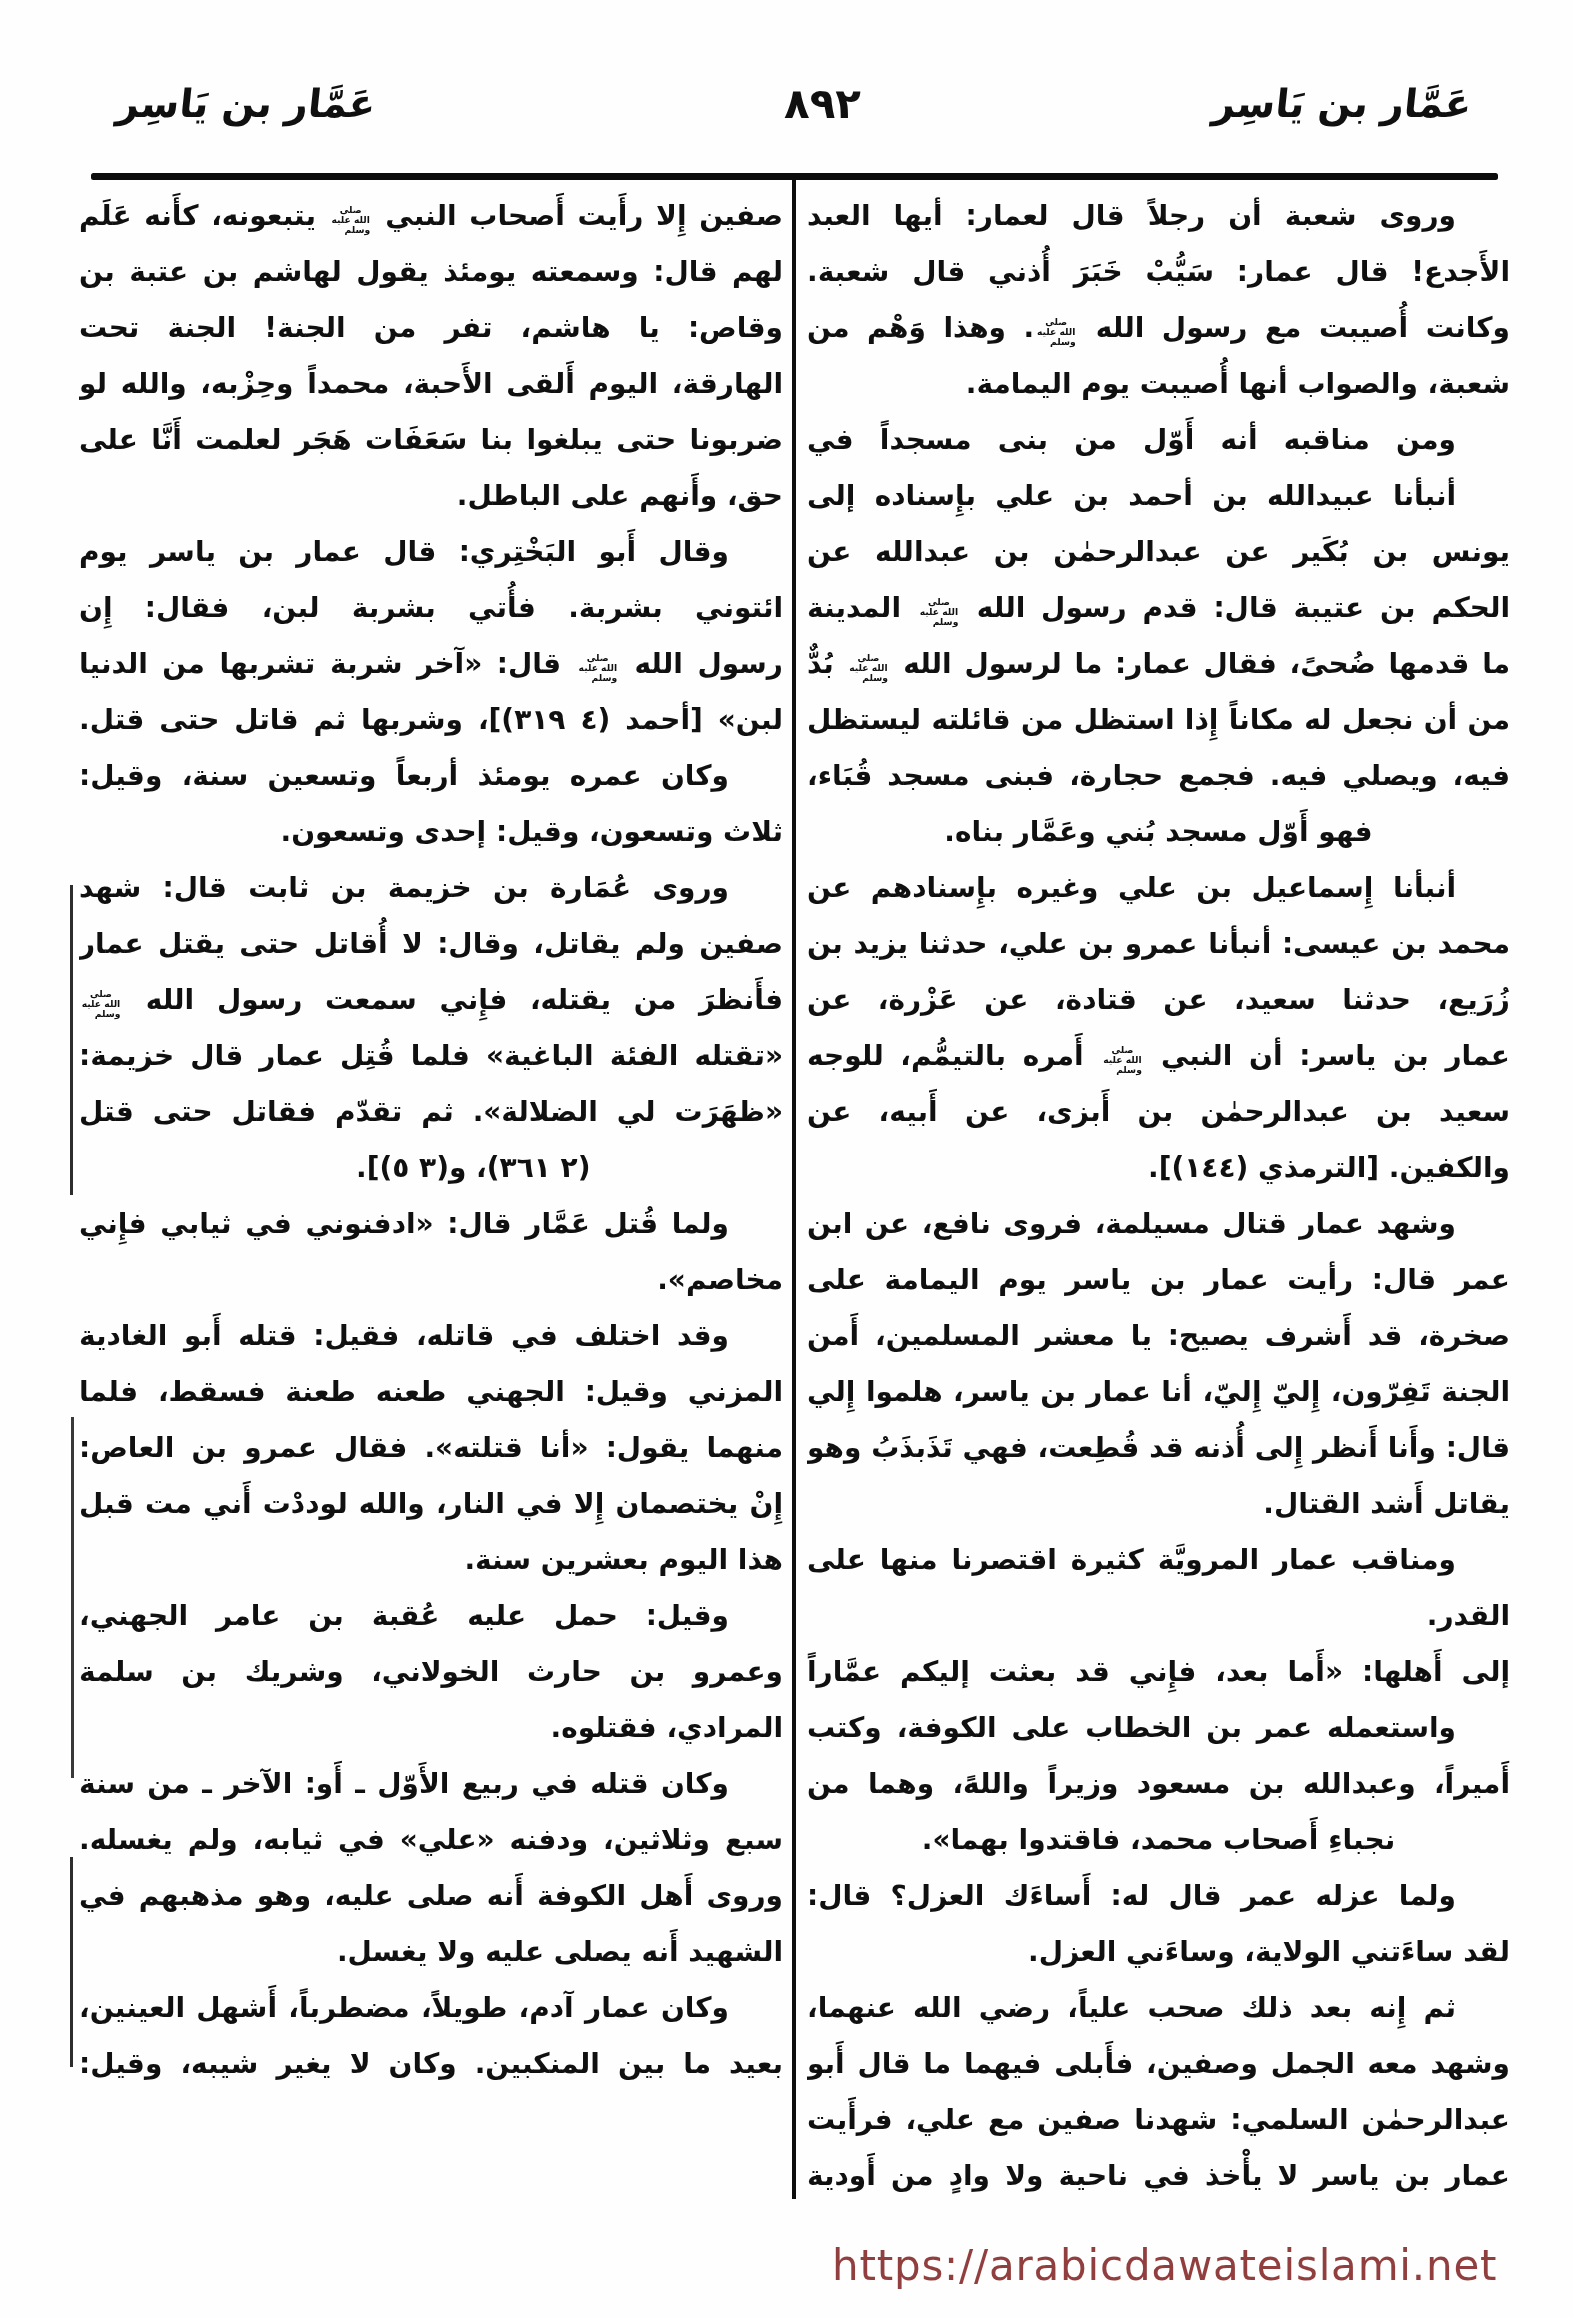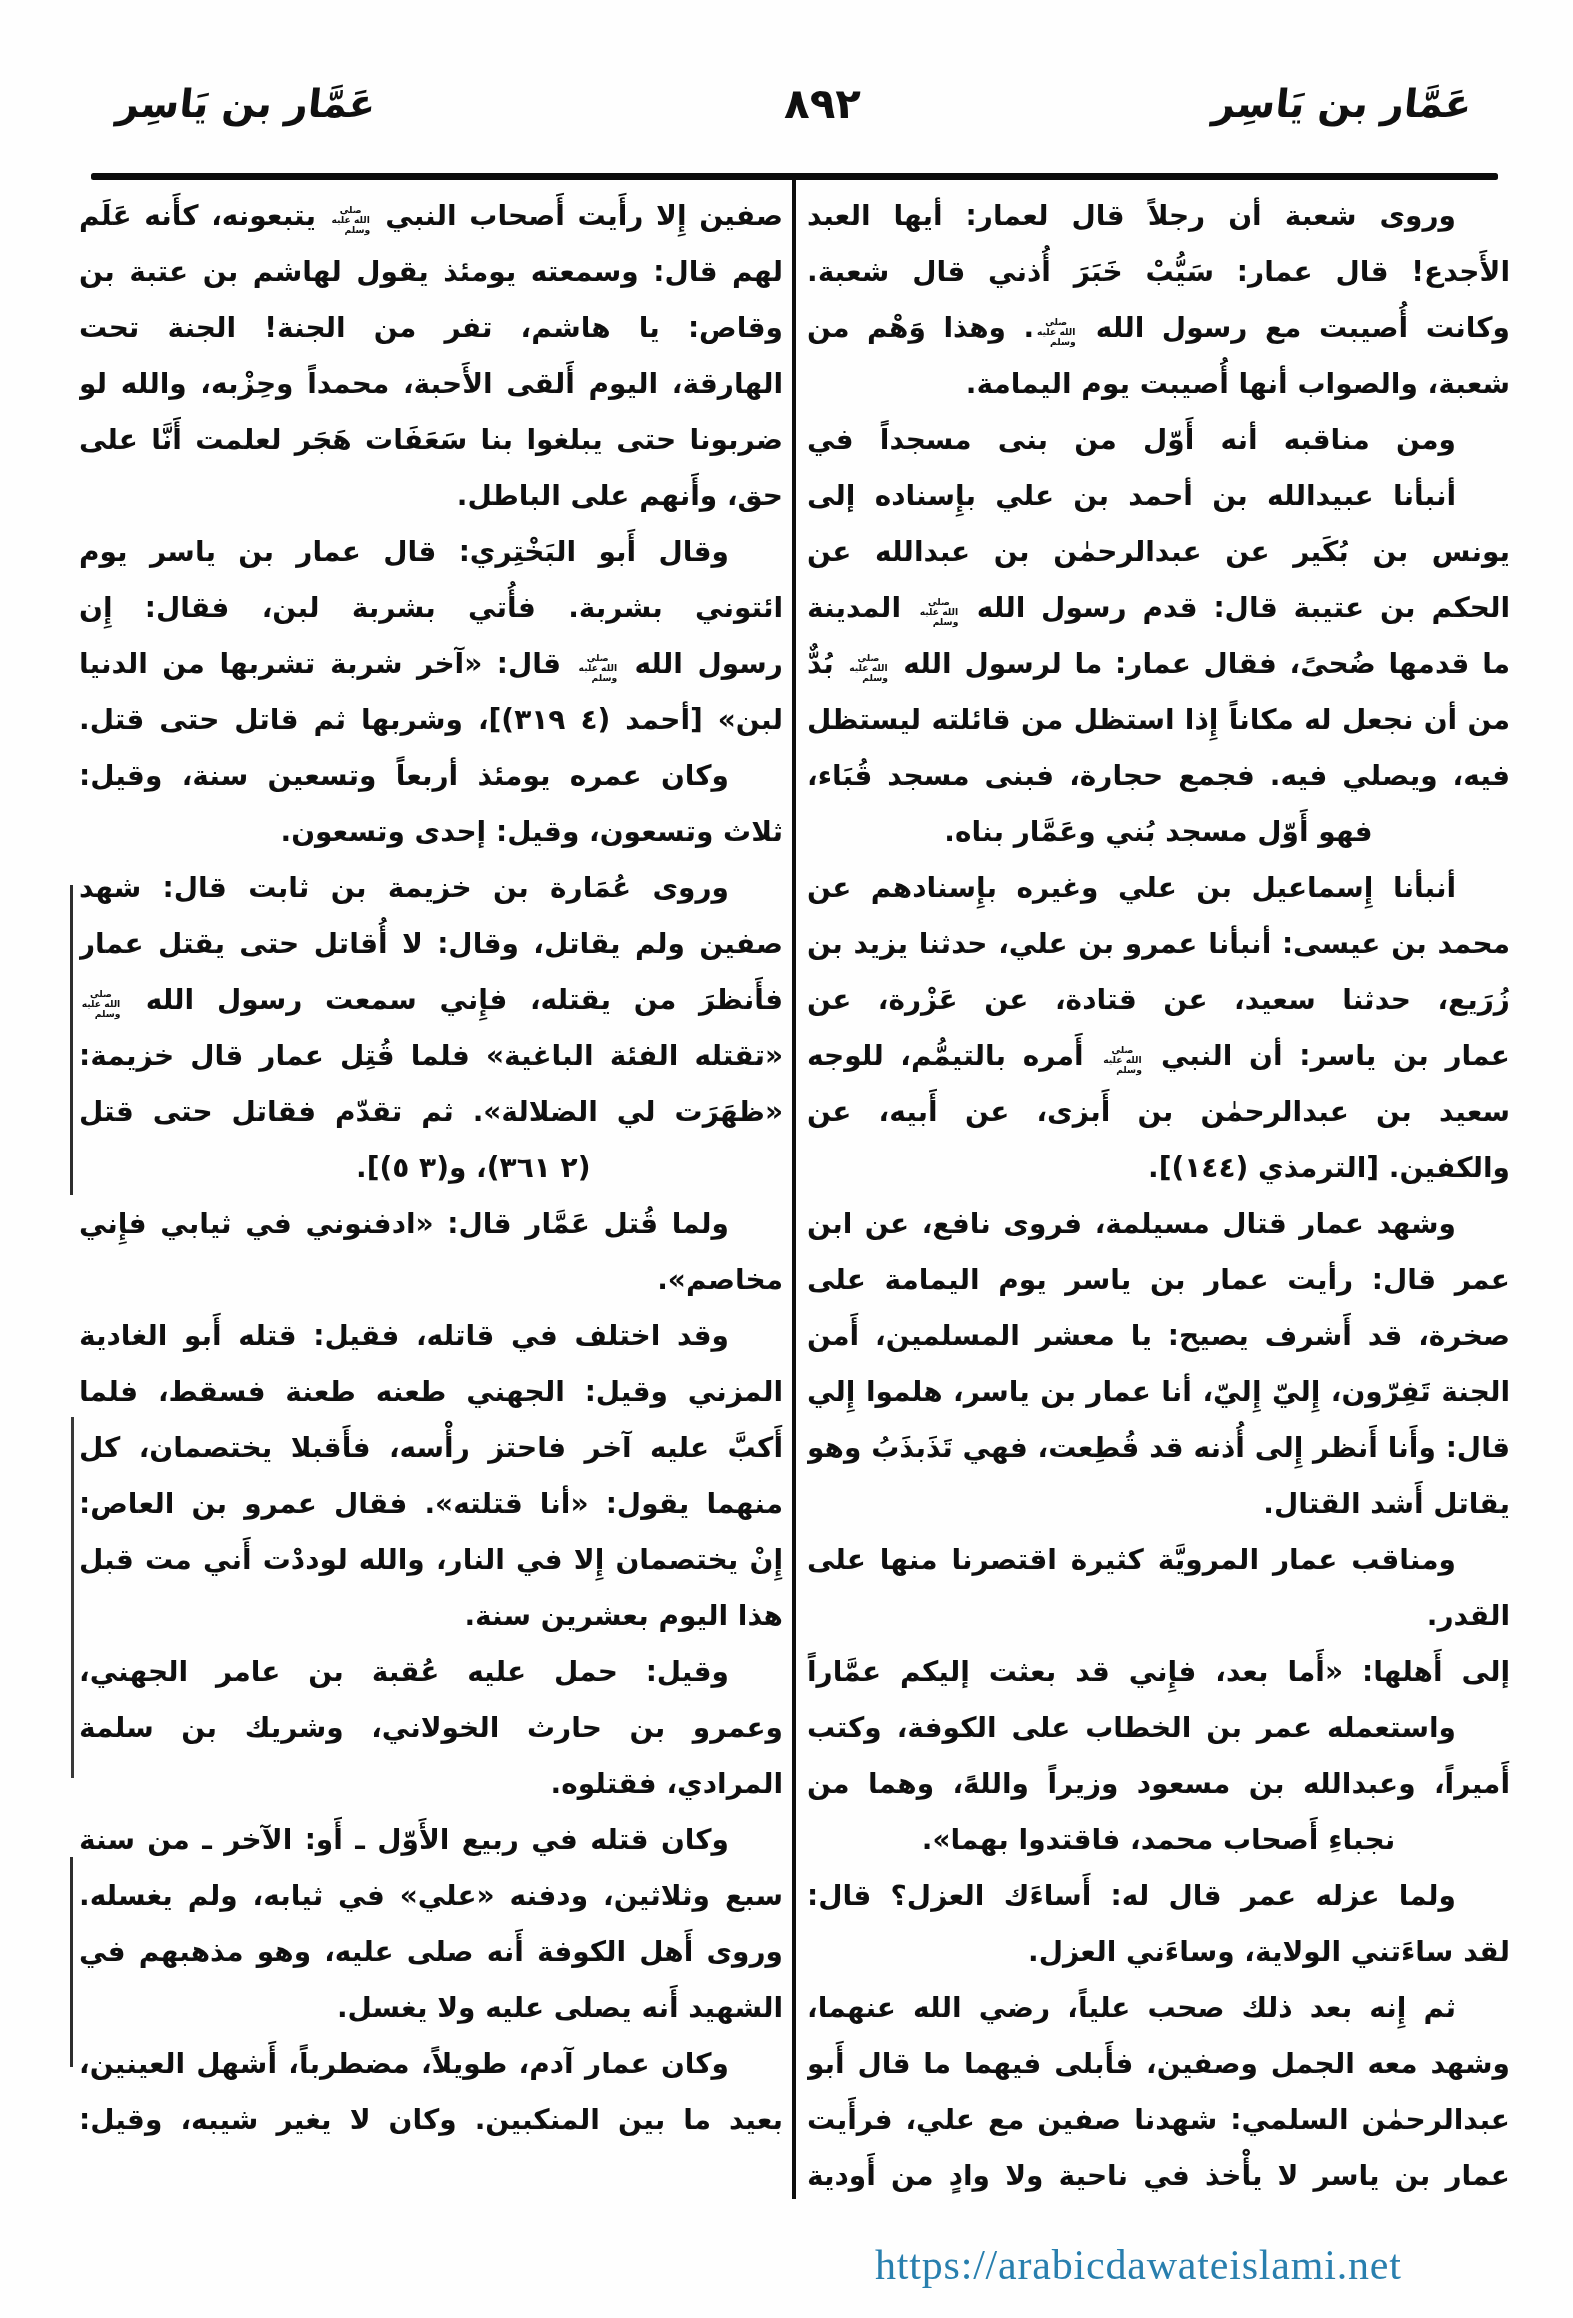--- a/index.html
+++ b/index.html
@@ -97,29 +97,28 @@
     width: 3.4px;
     background: #161616;
   }
   .a1 { left: 70px; top: 885px; height: 310px; opacity: .9; }
   .a2 { left: 71px; top: 1417px; height: 361px; opacity: .85; }
   .a3 { left: 70px; top: 1857px; height: 210px; opacity: .9; }
   
   .watermark {
     position: absolute;
     top: 2241px;
-    left: 875px;
+    left: 832px;
     direction: ltr;
     font-size: 42px;
     letter-spacing: 0.8px;
-    color: #0369a1;
+    color: #7f1d1d;
     opacity: .85;
     white-space: nowrap;
     font-weight: 400;
-    font-family: Liberation Serif, serif;
   }
 </style>
 </head>
 <body>
 
 <div class="page">
 
   <div class="hdr-title hdr-right">عَمَّار بن يَاسِر</div>
 
   <div class="hdr-num">٨٩٢</div>
@@ -185,21 +184,20 @@
       <div class="ln i j">وروى عُمَارة بن خزيمة بن ثابت قال: شهد</div>
       <div class="ln j">صفين ولم يقاتل، وقال: لا أُقاتل حتى يقتل عمار</div>
       <div class="ln j">فأَنظرَ من يقتله، فإِني سمعت رسول الله <span class="seal">صلى الله عليه وسلم</span> يقول:</div>
       <div class="ln j">«تقتله الفئة الباغية» فلما قُتِل عمار قال خزيمة:</div>
       <div class="ln j">«ظهَرَت لي الضلالة». ثم تقدّم فقاتل حتى قتل [أحمد</div>
       <div class="ln m">(٢ ٣٦١)، و(٣ ٥)].</div>
       <div class="ln i j">ولما قُتل عَمَّار قال: «ادفنوني في ثيابي فإِني</div>
       <div class="ln e">مخاصم».</div>
       <div class="ln i j">وقد اختلف في قاتله، فقيل: قتله أَبو الغادية</div>
       <div class="ln j">المزني وقيل: الجهني طعنه طعنة فسقط، فلما وقع</div>
-      <div class="ln j">أَكبَّ عليه آخر فاحتز رأْسه، فأَقبلا يختصمان، كل</div>
       <div class="ln j">منهما يقول: «أنا قتلته». فقال عمرو بن العاص: والله</div>
       <div class="ln j">إِنْ يختصمان إِلا في النار، والله لوددْت أَني مت قبل</div>
       <div class="ln e">هذا اليوم بعشرين سنة.</div>
       <div class="ln i j">وقيل: حمل عليه عُقبة بن عامر الجهني،</div>
       <div class="ln j">وعمرو بن حارث الخولاني، وشريك بن سلمة</div>
       <div class="ln e">المرادي، فقتلوه.</div>
       <div class="ln i j">وكان قتله في ربيع الأَوّل ـ أَو: الآخر ـ من سنة</div>
       <div class="ln j">سبع وثلاثين، ودفنه «علي» في ثيابه، ولم يغسله.</div>
       <div class="ln j">وروى أَهل الكوفة أَنه صلى عليه، وهو مذهبهم في</div>
       <div class="ln e">الشهيد أَنه يصلى عليه ولا يغسل.</div>

